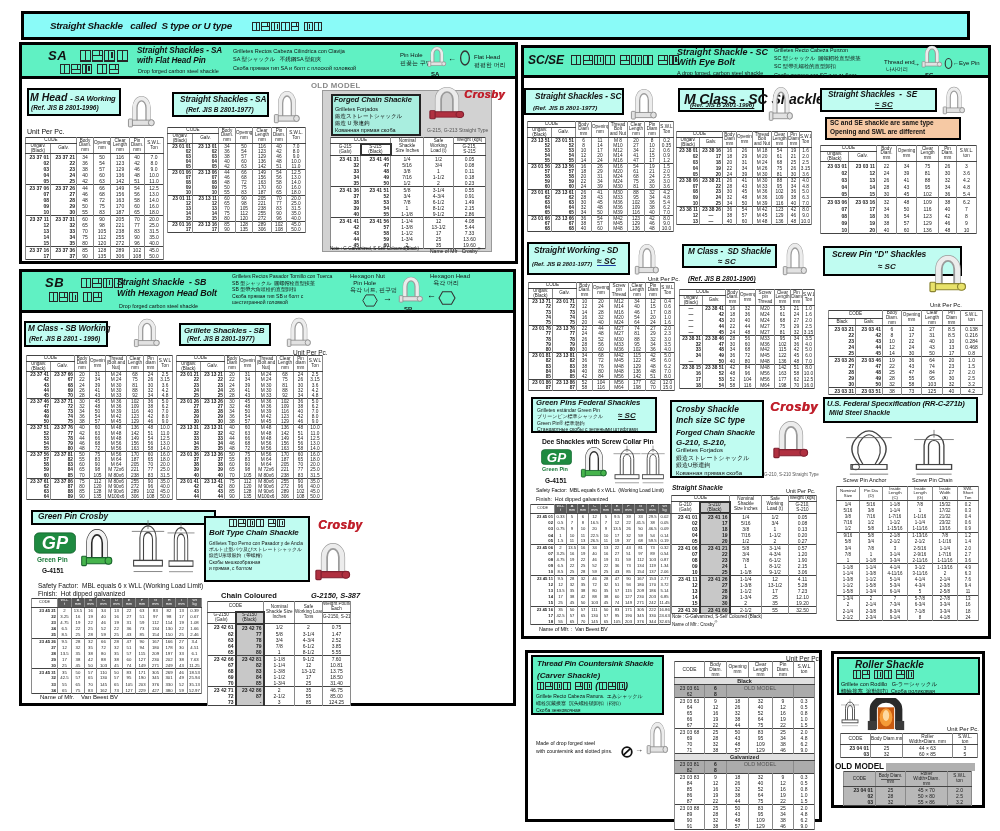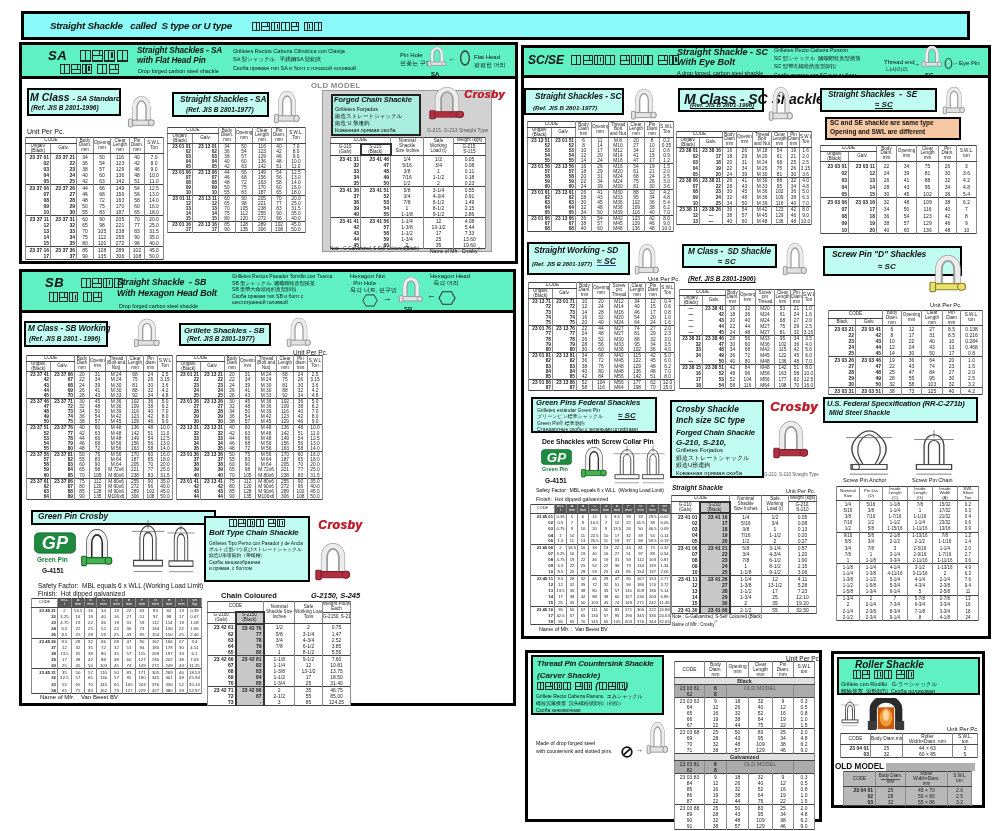--- a/index.html
+++ b/index.html
@@ -37,21 +37,21 @@
     <rect x="2" y="32" width="5.5" height="10.5" rx="1" fill="#e2e2e2" stroke="#8a8a8a" stroke-width="1.2"></rect>
     <circle cx="33.5" cy="37" r="4" fill="#e2e2e2" stroke="#8a8a8a" stroke-width="1.2"></circle>
   </svg>
 <div class="abs" style="left:431px;top:71px;font-size:6px;font-weight:bold;font-style:normal;color:#111;letter-spacing:0px;line-height:1.15;text-align:left;">SA</div>
 <div class="abs" style="left:448px;top:54px;font-size:8px;font-weight:bold;font-style:normal;color:#111;letter-spacing:0px;line-height:1.15;text-align:left;">←</div>
 <svg class="abs" style="left:458px;top:47px" width="14" height="22" viewBox="0 0 16 20">
     <ellipse cx="8" cy="10" rx="5" ry="8" fill="none" stroke="#333" stroke-width="1.5"></ellipse>
   </svg>
 <div class="abs" style="left:474px;top:54px;font-size:6px;font-weight:normal;font-style:normal;color:#111;letter-spacing:0px;line-height:1.3;text-align:left;">Flat Head<br>평평한 머리</div>
 <div class="pale" style="left:27px;top:88px;width:94px;height:28px;"></div>
-<div class="abs" style="left:30px;top:91px;font-size:10px;font-weight:bold;font-style:italic;color:#111;letter-spacing:0px;line-height:1.15;text-align:left;"><span style="font-size:10.5px">M Class</span> <span style="font-size:7.5px;letter-spacing:-0.1px">- SA Standard</span></div>
+<div class="abs" style="left:30px;top:91px;font-size:10px;font-weight:bold;font-style:italic;color:#111;letter-spacing:0px;line-height:1.15;text-align:left;"><span style="font-size:10.5px">M Head</span> <span style="font-size:7.5px;letter-spacing:-0.1px">- SA Working</span></div>
 <div class="abs" style="left:31px;top:104px;font-size:6.5px;font-weight:bold;font-style:italic;color:#111;letter-spacing:0px;line-height:1.15;text-align:left;">(Ref. JIS B 2801-1996)</div>
 <svg class="abs" style="left:127px;top:95px" width="29" height="39" viewBox="0 0 40 52" preserveAspectRatio="none">
     <path d="M11 36 L11 17 A9 12 0 0 1 29 17 L29 36" fill="none" stroke="#9b9b9b" stroke-width="7.5"></path>
     <path d="M10.4 36 L10.4 17 A9.6 12.6 0 0 1 29.6 17 L29.6 36" fill="none" stroke="#ececec" stroke-width="5"></path>
     <rect x="3" y="33.5" width="34" height="7" rx="2" fill="#e2e2e2" stroke="#8a8a8a" stroke-width="1.2"></rect>
     <rect x="2" y="32" width="5.5" height="10.5" rx="1" fill="#e2e2e2" stroke="#8a8a8a" stroke-width="1.2"></rect>
     <circle cx="33.5" cy="37" r="4" fill="#e2e2e2" stroke="#8a8a8a" stroke-width="1.2"></circle>
   </svg>
 <div class="abs" style="left:27px;top:128px;font-size:7px;font-weight:normal;font-style:normal;color:#111;letter-spacing:0px;line-height:1.15;text-align:left;">Unit Per Pc.</div>
 <div class="pale" style="left:172px;top:92px;width:97px;height:25px;"></div>
@@ -3105,21 +3105,21 @@
 <div class="abs" style="left:209px;top:541px;font-size:4.8px;font-weight:normal;font-style:normal;color:#111;letter-spacing:0px;line-height:1.3;text-align:left;">Grilletes Tipo Perno con Pasador y de Ancla<br>ボルト止型バウ及びストレートシャックル<br>鍛造U形環眼鉤（帶螺帽）<br>Скобы мешкообразная<br>и прямая, с болтом</div>
 <div class="abs bi" style="left:318px;top:518px;font-size:12px;color:#c0202c;letter-spacing:0.5px;text-shadow:0.6px 0 #c0202c;">Crosby</div>
 <svg class="abs" style="left:314px;top:542px" width="38" height="46" viewBox="0 0 40 52" preserveAspectRatio="none">
     <path d="M11 36 L11 17 A9 12 0 0 1 29 17 L29 36" fill="none" stroke="#9b9b9b" stroke-width="7.5"></path>
     <path d="M10.4 36 L10.4 17 A9.6 12.6 0 0 1 29.6 17 L29.6 36" fill="none" stroke="#ececec" stroke-width="5"></path>
     <rect x="3" y="33.5" width="34" height="7" rx="2" fill="#b03040" stroke="#802030" stroke-width="1.2"></rect>
     <rect x="2" y="32" width="5.5" height="10.5" rx="1" fill="#b03040" stroke="#802030" stroke-width="1.2"></rect>
     <circle cx="33.5" cy="37" r="4" fill="#b03040" stroke="#802030" stroke-width="1.2"></circle>
   </svg>
 <div class="abs" style="left:221px;top:592px;font-size:7.5px;font-weight:bold;font-style:normal;color:#111;letter-spacing:0px;line-height:1.15;text-align:left;">Chain Coloured</div>
-<div class="abs" style="left:311px;top:592px;font-size:7.5px;font-weight:bold;font-style:italic;color:#111;letter-spacing:0px;line-height:1.15;text-align:left;">G-2150, S-245</div>
+<div class="abs" style="left:311px;top:592px;font-size:7.5px;font-weight:bold;font-style:italic;color:#111;letter-spacing:0px;line-height:1.15;text-align:left;">G-2150, S-387</div>
 <table class="t" style="left:207px;top:601px;width:143px;font-size:5px;">
     <colgroup>
       <col style="width:28px">
       <col style="width:28px">
       <col style="width:31px">
       <col style="width:28px">
       <col style="width:28px">
     </colgroup>
     <tbody>
       <tr class="hd">

